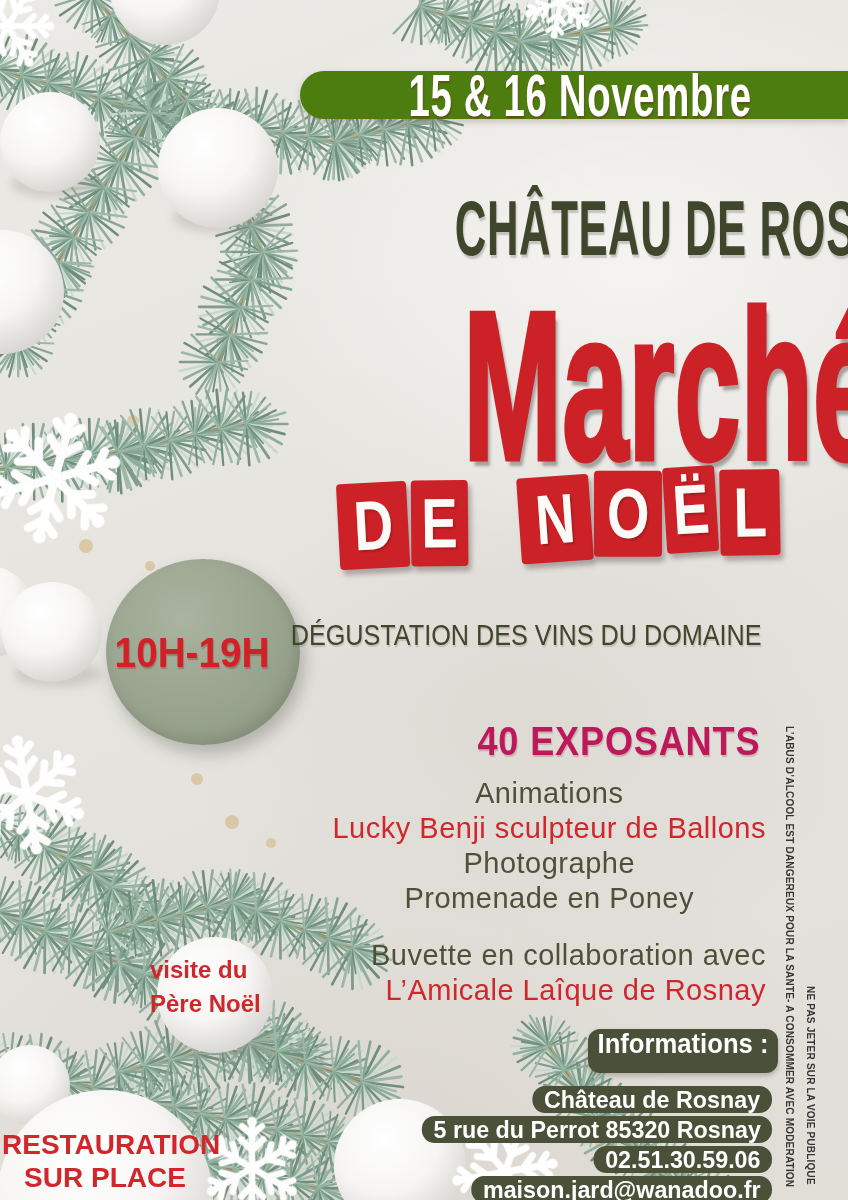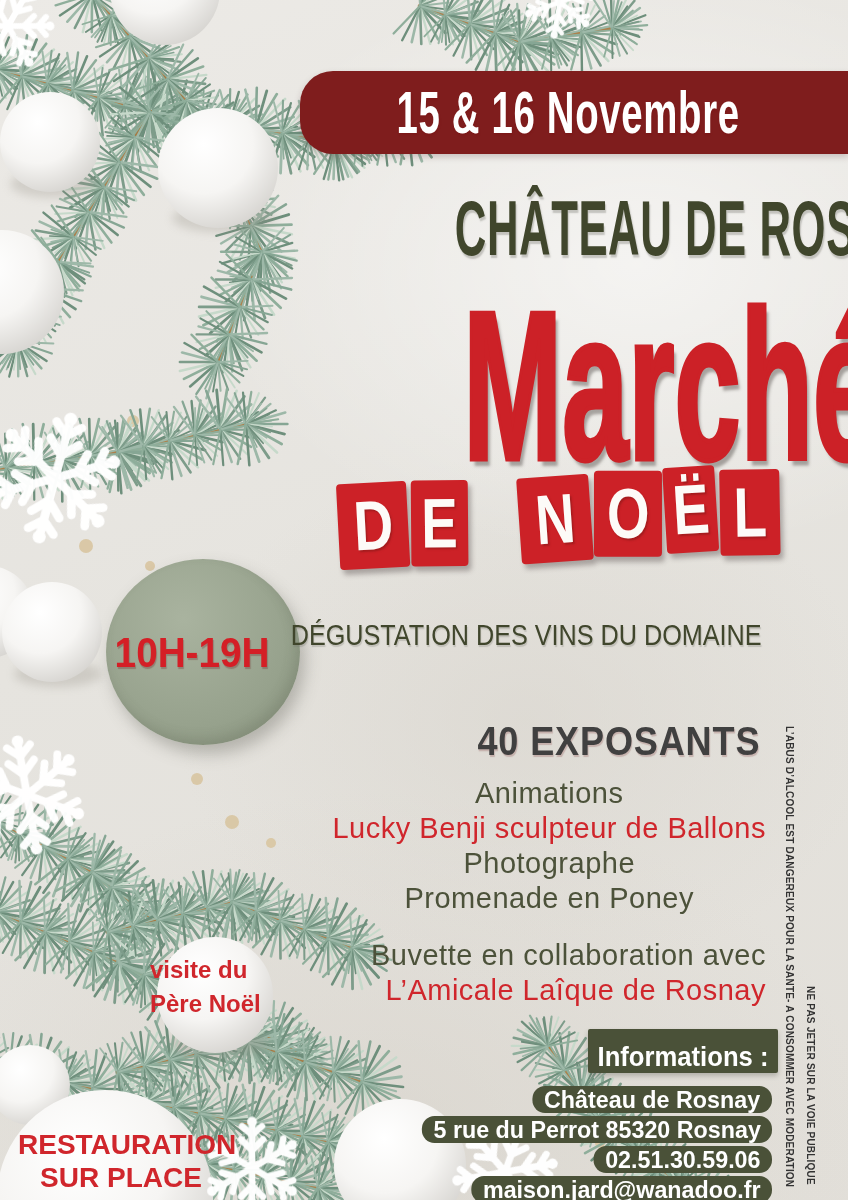--- a/index.html
+++ b/index.html
@@ -13,22 +13,22 @@
     background:
       radial-gradient(620px 420px at 75% 22%, rgba(255,255,255,.55), rgba(255,255,255,0) 70%),
       radial-gradient(500px 380px at 62% 60%, rgba(214,210,202,.5), rgba(214,210,202,0) 70%),
       radial-gradient(700px 500px at 45% 95%, rgba(210,205,196,.45), rgba(210,205,196,0) 70%),
       linear-gradient(160deg,#eceae6 0%,#e6e4df 45%,#e2dfd9 100%);
   }
   svg.decor{position:absolute;inset:0;z-index:1;}
   .layer{position:absolute;z-index:2;}
 
   
-  .banner{left:300px;top:71px;width:548px;height:83px;background:#7f1d1d;
-    border-radius:33px 0 0 33px;display:flex;align-items:center;justify-content:flex-start;
+  .banner{left:300px;top:71px;width:548px;height:48px;background:#4d7c0f;
+    border-radius:33px 0 0 33px;display:flex;align-items:center;justify-content:flex-end;
     box-shadow:0 3px 6px rgba(90,60,60,.25);}
   .banner .t{font-size:60px;font-weight:bold;color:#fff;white-space:nowrap;
     transform:scaleX(.64);letter-spacing:1px;text-shadow:1px 2px 2px rgba(120,20,20,.4);}
 
   
   .chateau{left:262px;top:189px;width:520px;text-align:center;color:#40462c;
     font-weight:bold;font-size:78px;line-height:1;white-space:nowrap;}
   .chateau .t{display:inline-block;transform:scaleX(.56);letter-spacing:1px;
     text-shadow:2px 3px 2px rgba(110,110,100,.35);}
 
@@ -61,43 +61,43 @@
   .hours .t{font-size:43px;font-weight:bold;color:#d41f26;transform:scaleX(.9);
     white-space:nowrap;text-shadow:1px 2px 1px rgba(110,30,30,.3);}
 
   
   .tasting{right:86px;top:619px;text-align:right;color:#40462c;font-weight:normal;
     font-size:30px;line-height:31px;white-space:nowrap;}
   .tasting .t{display:inline-block;transform:scaleX(.84);transform-origin:100% 50%;
     text-shadow:1px 2px 1px rgba(120,120,110,.3);}
 
   
-  .exposants{right:88px;top:721px;text-align:right;color:#404040;font-weight:bold;
+  .exposants{right:88px;top:721px;text-align:right;color:#be185d;font-weight:bold;
     font-size:40px;line-height:1;white-space:nowrap;}
   .exposants .t{display:inline-block;transform:scaleX(.9);transform-origin:100% 50%;
     letter-spacing:1px;text-shadow:1px 2px 1px rgba(140,80,80,.3);}
 
   
   .activities{right:82px;top:776px;text-align:center;font-size:29px;line-height:35px;
     color:#4c523a;letter-spacing:.5px;white-space:nowrap;}
   .buvette{right:82px;top:938px;text-align:right;font-size:29px;line-height:35px;
     color:#4c523a;letter-spacing:.5px;white-space:nowrap;}
   .red-line{color:#d0262c;}
 
   
   .santa{left:150px;top:953px;width:132px;color:#d0262c;
     font-weight:bold;font-size:24px;line-height:34px;}
 
   
   .restauration{left:2px;top:1128px;width:206px;text-align:center;color:#d0262c;
-    font-weight:bold;font-size:28px;line-height:33px;margin-left:16px;}
+    font-weight:bold;font-size:28px;line-height:33px;}
 
   
   .infobox{left:588px;top:1029px;width:190px;height:44px;background:#4a5138;
-    border-radius:2px;display:flex;align-items:flex-end;justify-content:center;
+    border-radius:12px;display:flex;align-items:flex-start;justify-content:center;
     box-shadow:0 3px 5px rgba(70,70,60,.3);}
   .infobox .t{color:#fff;font-weight:bold;font-size:27px;transform:scaleX(.95);
     white-space:nowrap;}
   .address{right:76px;top:1086px;text-align:right;}
   .addr-line{line-height:26px;}
   .addr-line .t{display:inline-block;background:#4a5138;color:#fff;font-weight:bold;
     font-size:24px;line-height:27px;padding:0 12px;border-radius:13px;
     white-space:nowrap;transform:scaleX(.97);transform-origin:100% 50%;}
 
   

